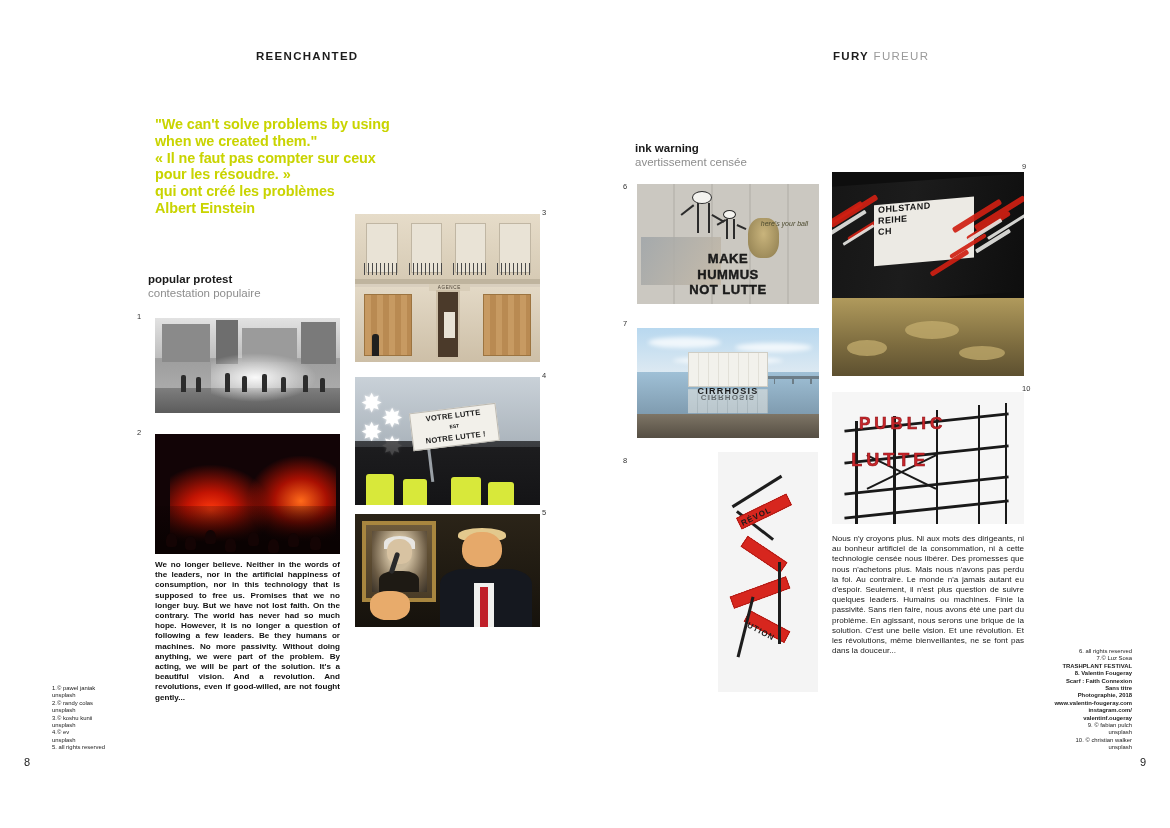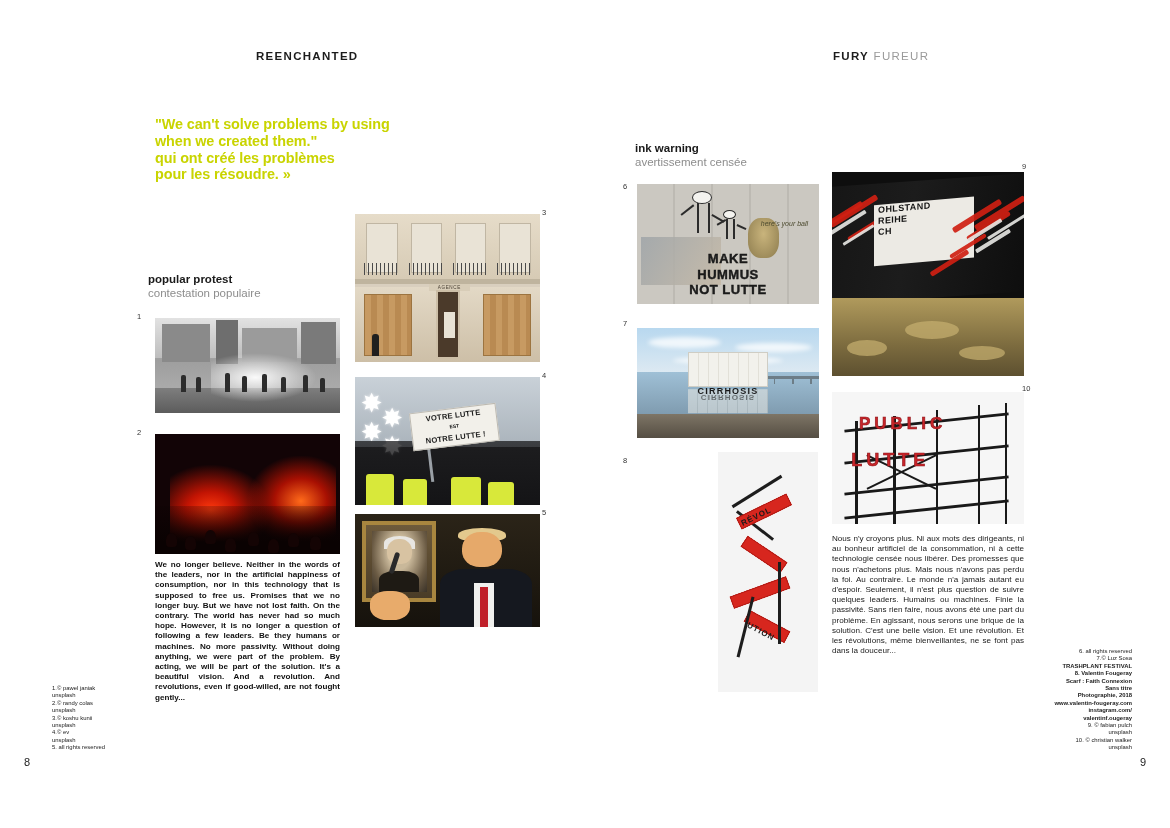--- a/index.html
+++ b/index.html
@@ -256,22 +256,24 @@
   <div class="runhead right">
     <span>FURY</span><span>&nbsp;</span><span class="muted">FUREUR</span>
   </div>
 
   <div class="folio left">8</div>
   <div class="folio right">9</div>
 
   <div class="quote">
     <div>"We can't solve problems by using</div>
     <div>when we created them."</div>
+    <div>« Il ne faut pas compter sur ceux</div>
+    <div>pour les résoudre. »</div>
     <div>qui ont créé les problèmes</div>
-    <div>pour les résoudre. »</div>
+    <div>Albert Einstein</div>
   </div>
 
   <div class="sect sect-popular">
     <div class="en">popular protest</div>
     <div class="fr">contestation populaire</div>
   </div>
 
   <div class="fignum" style="left:137px; top:312px;">1</div>
   <div class="photo ph-protest-bw" style="left:155px; top:318px; width:185px; height:95px;">
     <div class="sky"></div>

